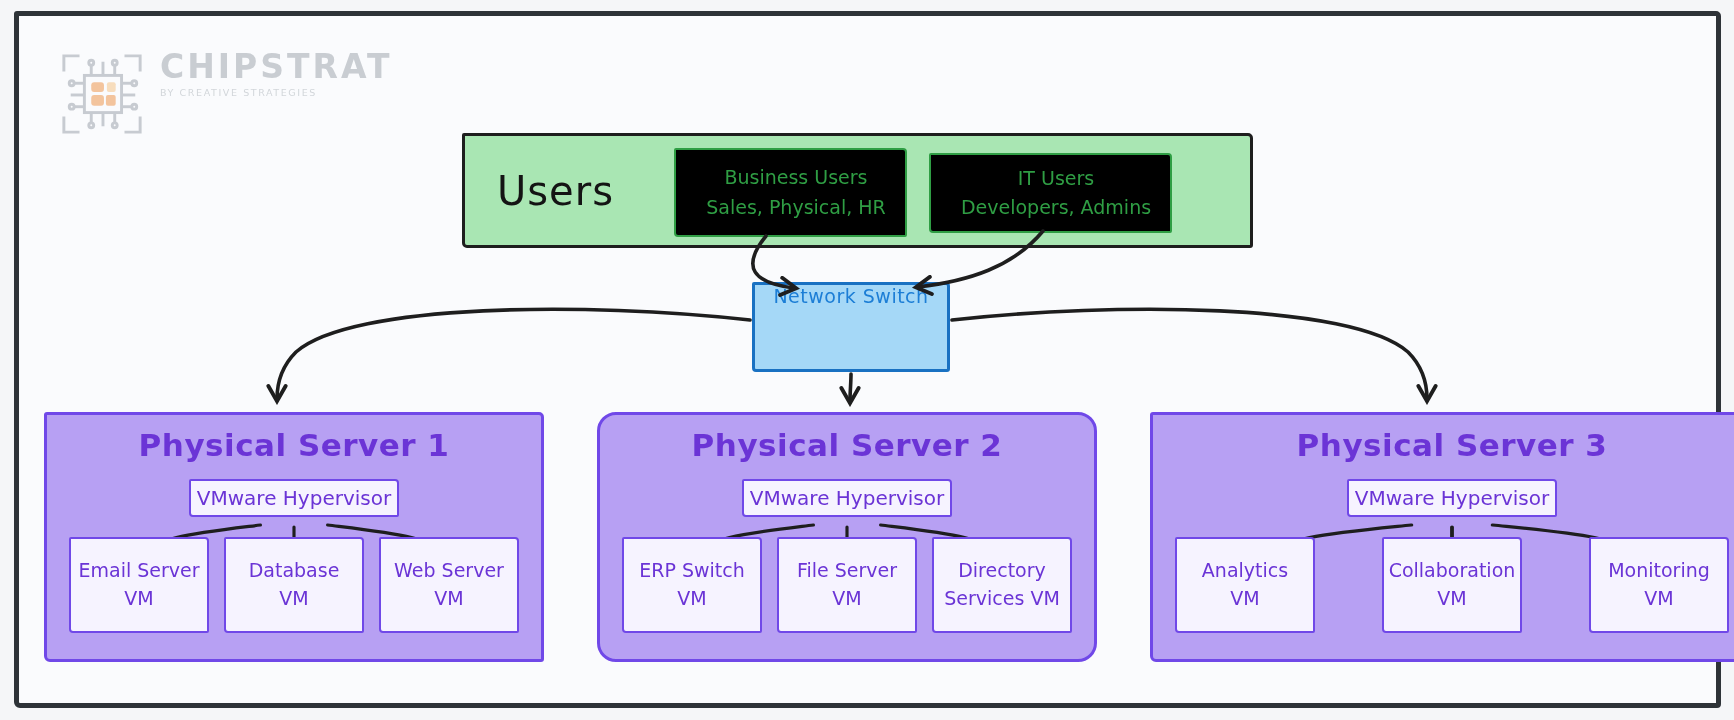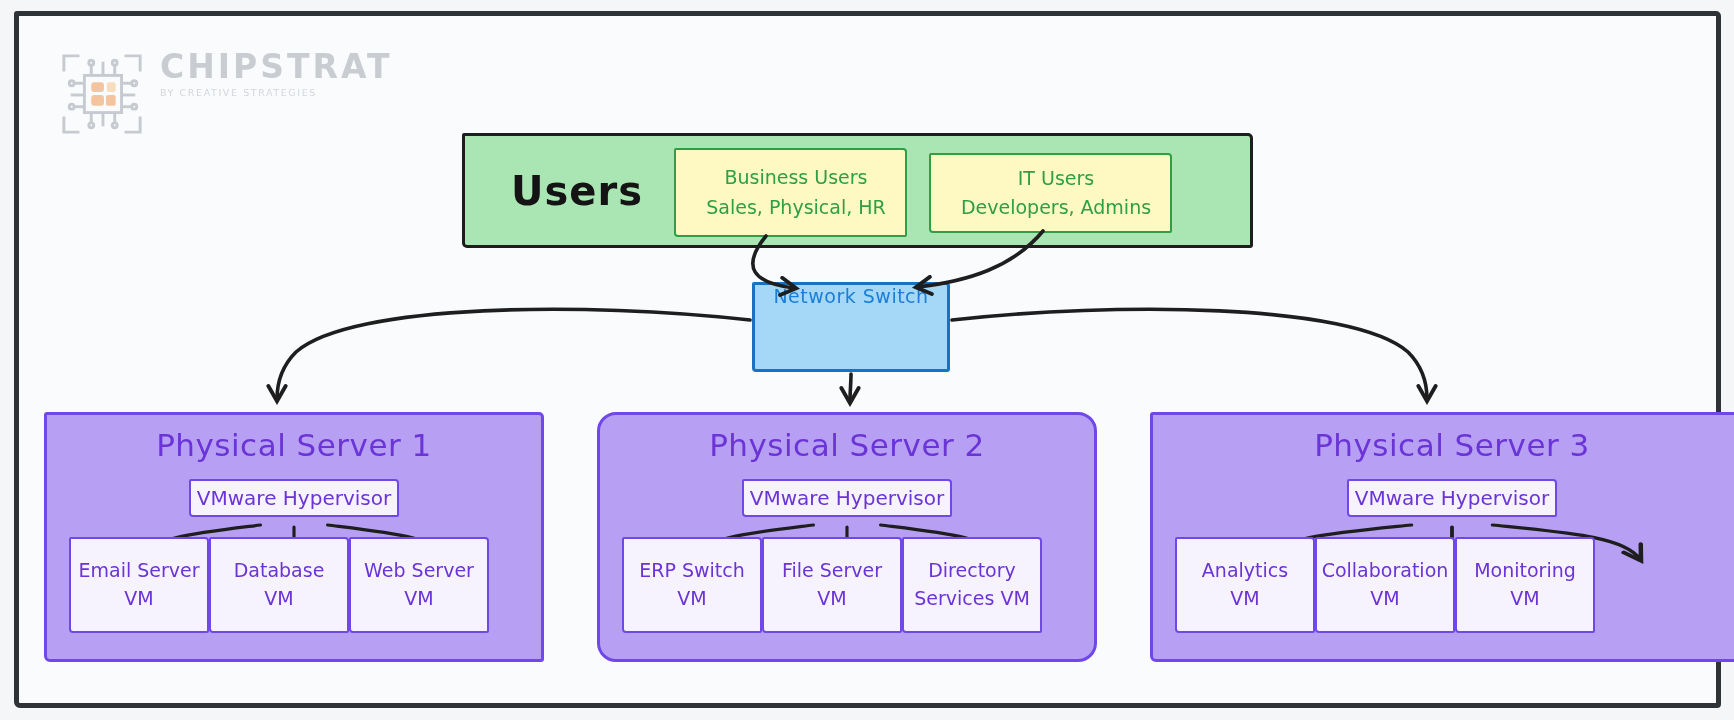--- a/index.html
+++ b/index.html
@@ -21,24 +21,24 @@
   .page-title{
     position:absolute;left:0;top:38px;width:100%;text-align:center;
     font-size:44px;font-weight:700;color:#141414;letter-spacing:1px;
   }
   
   .users-box{
     position:absolute;left:462px;top:133px;width:791px;height:115px;
     background:#a9e6b3;border:3.5px solid #1e1e1e;border-radius:2px 5px 3px 5px;
     box-sizing:border-box;display:flex;align-items:center;
   }
-  .users-label{font-size:40px;font-weight:700;color:#141414;margin-left:46px;letter-spacing:1px;text-align:right;}
+  .users-label{font-size:40px;font-weight:400;color:#141414;margin-left:32px;letter-spacing:1px;text-align:right;}
   .user-group{
     position:absolute;box-sizing:border-box;
-    background:#fef9c3;border:2.5px solid #2f9e44;border-radius:2px 4px 2px 4px;
+    background:#000000;border:2.5px solid #2f9e44;border-radius:2px 4px 2px 4px;
     display:flex;flex-direction:column;align-items:center;justify-content:center;
     color:#2f9e44;font-size:19px;line-height:1.55;text-align:center;padding-left:11px;
   }
   .user-group.business{left:209px;top:12px;width:233px;height:89px;}
   .user-group.it{left:464px;top:17px;width:243px;height:80px;}
   
   .switch-box{
     position:absolute;left:752px;top:282px;width:198px;height:90px;box-sizing:border-box;
     background:#a5d8f7;border:3px solid #1971c2;border-radius:2px 4px 3px 4px;
     display:flex;justify-content:center;
@@ -46,32 +46,32 @@
   }
   
   .server{
     position:absolute;top:412px;height:250px;box-sizing:border-box;
     background:#b7a0f3;border:3.5px solid #7048e8;border-radius:3px 5px 3px 6px;
   }
   .server.s1{left:44px;width:500px;}
   .server.s2{left:597px;width:500px;border-radius:19px;}
   .server.s3{left:1150px;width:604px;}
   .server-title{
-    text-align:center;margin-top:12px;font-size:31px;font-weight:400;color:#6b34d6;letter-spacing:.5px;
+    text-align:center;margin-top:12px;font-size:31px;font-weight:700;color:#6b34d6;letter-spacing:.5px;
   }
   .hypervisor{
     position:absolute;left:50%;top:64px;transform:translateX(-50%);
     width:210px;height:38px;box-sizing:border-box;
     background:#f6f3ff;border:2.5px solid #7048e8;border-radius:2px 4px 2px 4px;
     display:flex;align-items:center;justify-content:center;
     color:#6b34d6;font-size:20px;
   }
   .vm-row{
     position:absolute;left:0;bottom:22px;width:100%;box-sizing:border-box;
-    padding:4px 22px;display:flex;
+    padding:4px 22px;display:flex;justify-content:space-between;
   }
   .vm{
     width:140px;height:96px;box-sizing:border-box;
     background:#f6f3ff;border:2.5px solid #7048e8;border-radius:2px 4px 2px 4px;
     display:flex;flex-direction:column;align-items:center;justify-content:center;
     color:#6b34d6;font-size:19px;line-height:1.45;text-align:center;
   }
   .inner-arrows{position:absolute;left:0;top:102px;width:100%;height:48px;pointer-events:none;}
   .main-arrows{position:absolute;left:0;top:0;width:1734px;height:720px;pointer-events:none;}
 </style>

